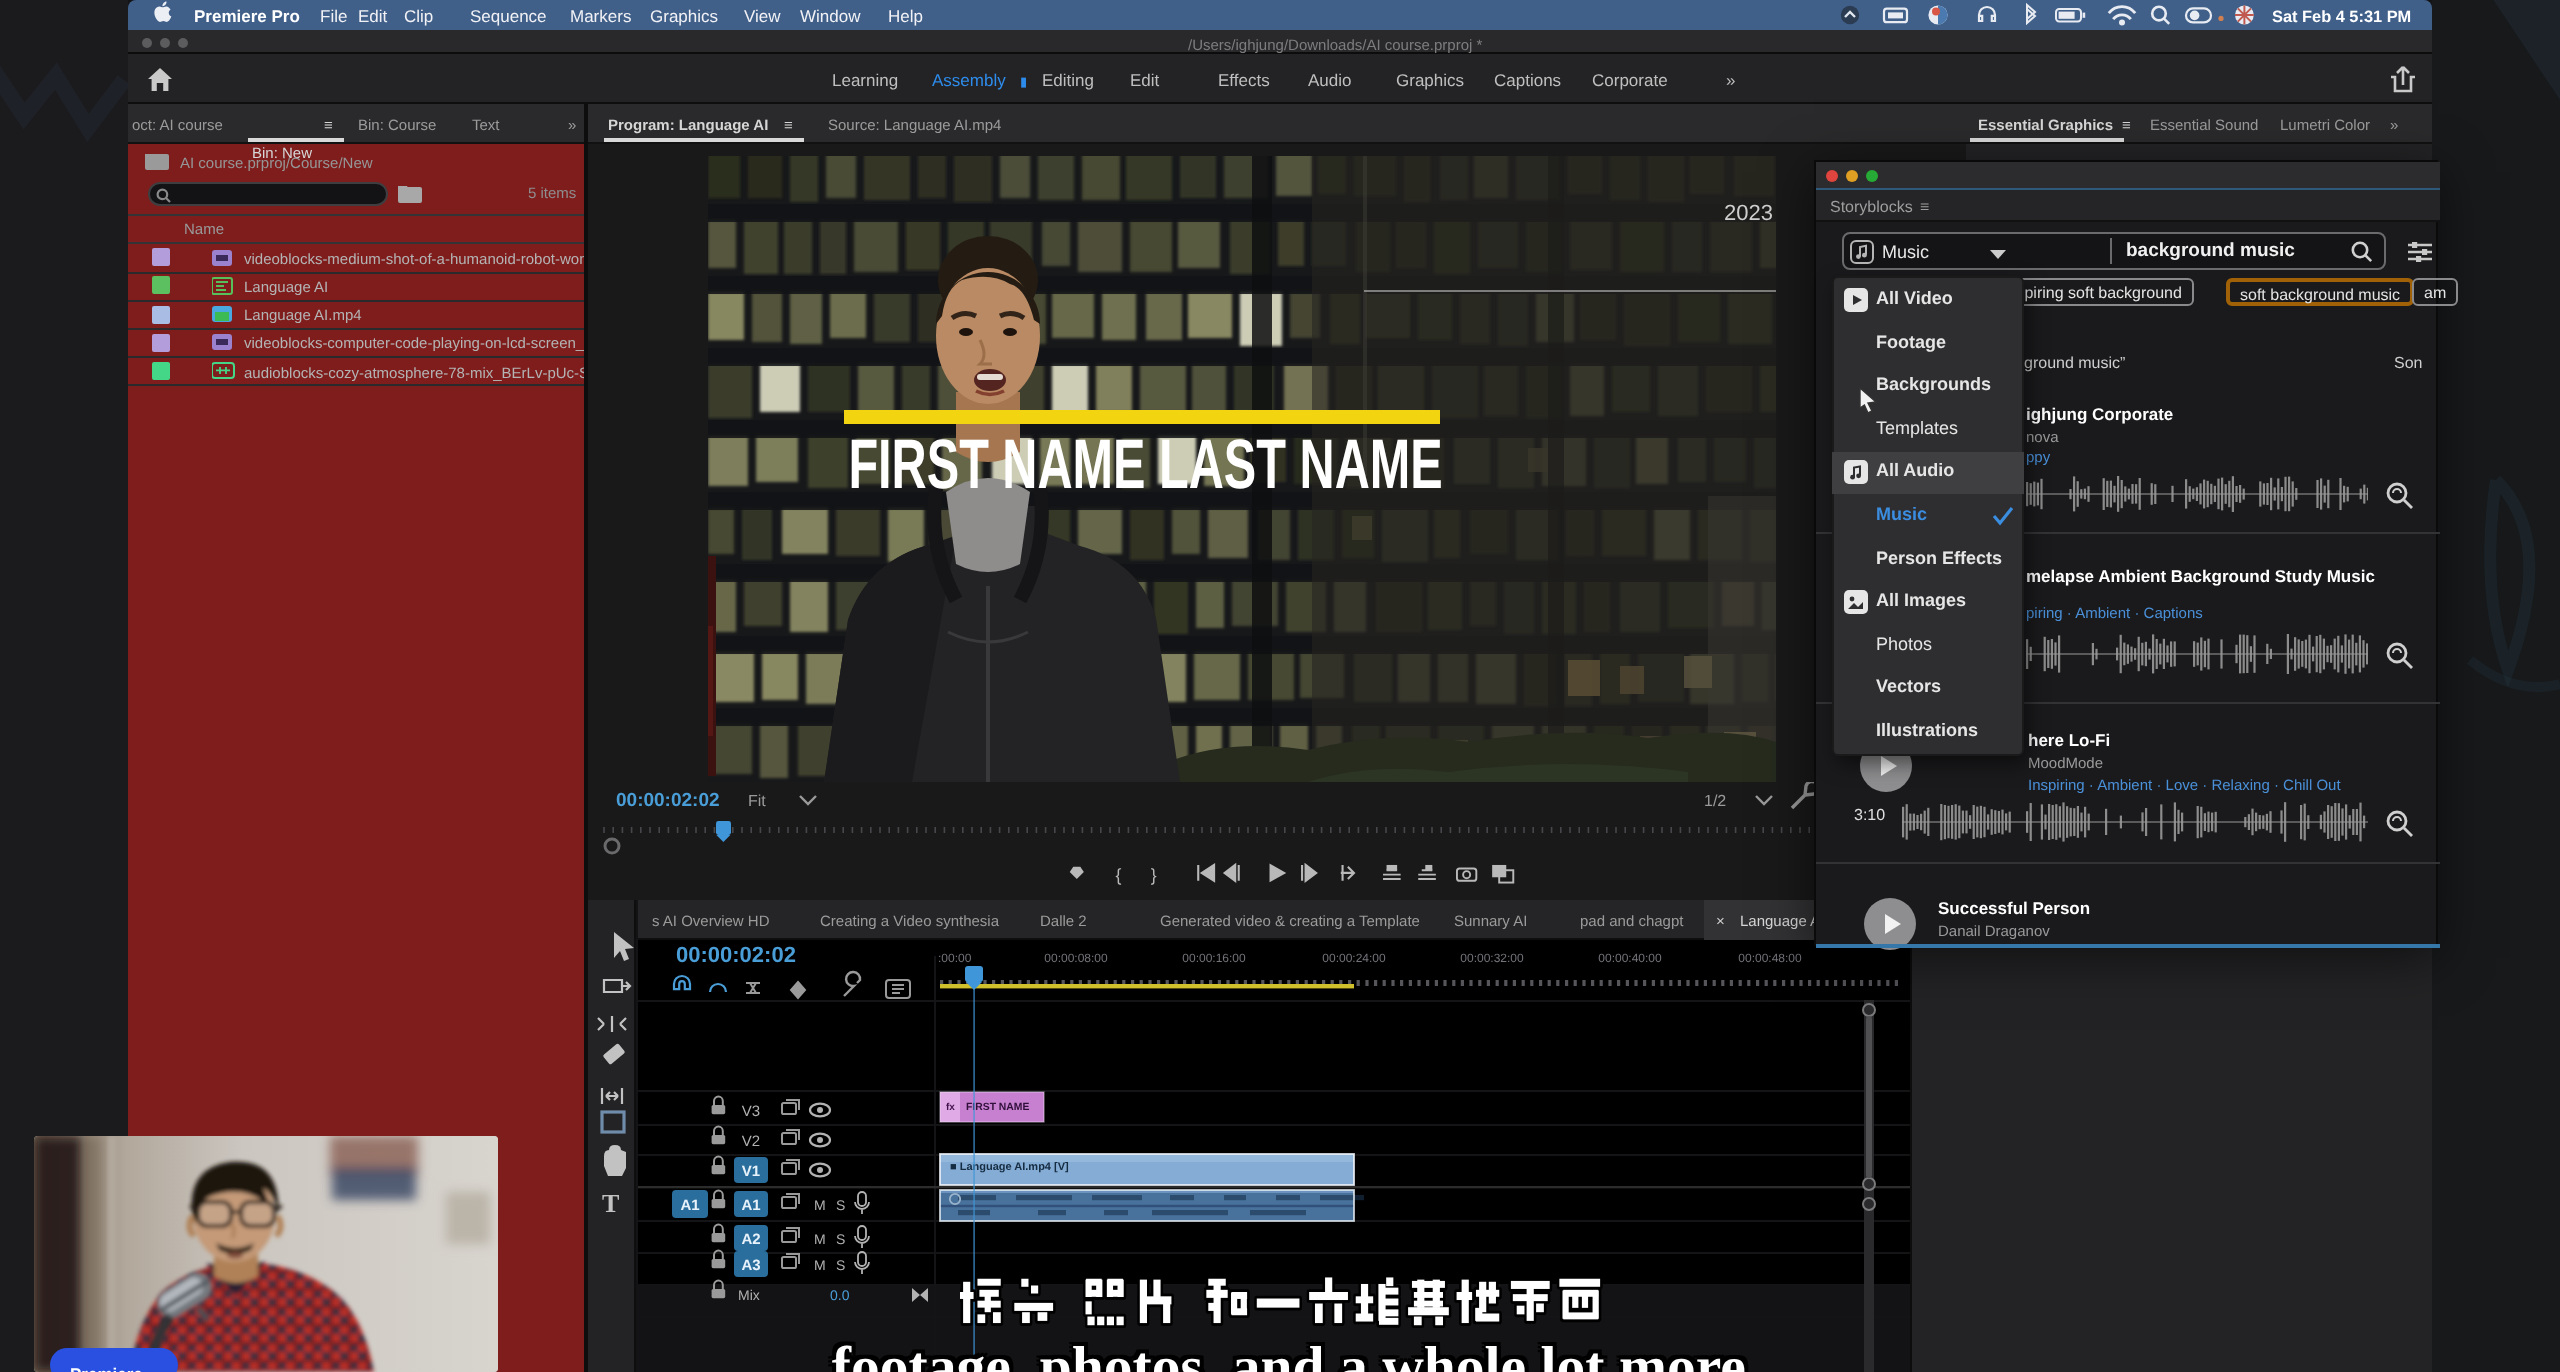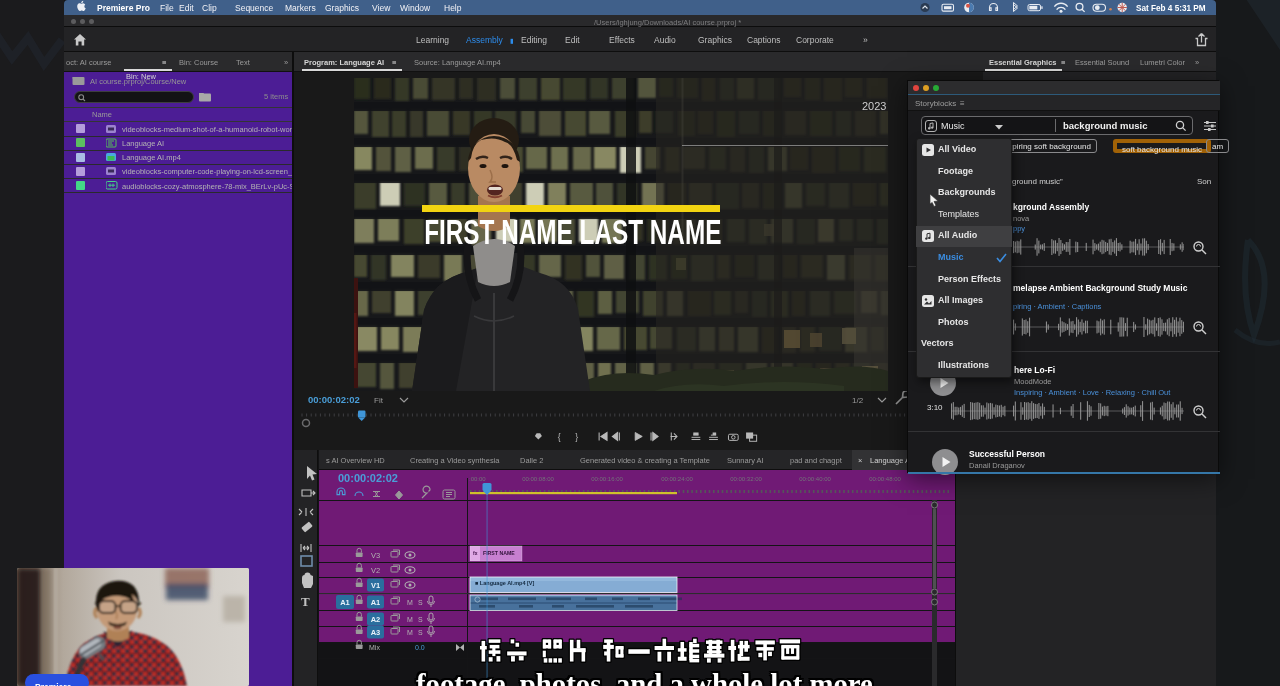--- a/index.html
+++ b/index.html
@@ -82,21 +82,21 @@
  <span class="a" style="left:590px;top:8px;font-size:8.5px;color:#bfbfbf">Audio</span>
  <span class="a" style="left:634px;top:8px;font-size:8.5px;color:#bfbfbf">Graphics</span>
  <span class="a" style="left:683px;top:8px;font-size:8.5px;color:#bfbfbf">Captions</span>
  <span class="a" style="left:732px;top:8px;font-size:8.5px;color:#bfbfbf">Corporate</span>
  <span class="a" style="left:799px;top:8px;font-size:8.5px;color:#bfbfbf">»</span>
  <svg class="a" style="left:1130px;top:5px" width="15" height="16" viewBox="0 0 15 16">
   <path d="M3 6 H5 V13 H13 V6 H15 M9 1 V10 M9 1 L6 4 M9 1 L12 4" stroke="#c9c9c9" stroke-width="1.3" fill="none" transform="translate(-1.5,0.5)"></path>
  </svg>
 </div>
 
-<div class="a" style="left:64px;top:52px;width:228px;height:634px;background:#4c1d95;overflow:hidden">
+<div class="a" style="left:64px;top:52px;width:228px;height:634px;background:#7f1d1d;overflow:hidden">
  <div class="a" style="left:0;top:0;width:228px;height:20px;background:#2a2a2c;border-bottom:1px solid #111"></div>
  <span class="a tb" style="left:2px;top:6px">oct: AI course</span>
  <span class="a tba" style="left:62px;top:20px;font-weight:normal">Bin: New</span>
  <span class="a tb" style="left:98px;top:6px;color:#d6d6d6">≡</span>
  <div class="a" style="left:60px;top:17px;width:48px;height:2px;background:#d9d9d9"></div>
  <span class="a tb" style="left:115px;top:6px">Bin: Course</span>
  <span class="a tb" style="left:172px;top:6px">Text</span>
  <span class="a tb" style="left:220px;top:6px">»</span>
  <svg class="a" style="left:8px;top:23px" width="13" height="11">
       <rect x="0.5" y="2" width="12" height="8" rx="1" fill="#9a9a9a"></rect>
@@ -682,21 +682,21 @@
   <g stroke-width="1.1" fill="none">
    <path d="M7 86 v8 m10 -8 v8 m-8 -4 h6 m-6 0 l2 -2 m-2 2 l2 2 m4 -2 l-2 -2 m2 2 l-2 2"></path>
   </g>
   <rect x="7" y="98" width="11" height="10" fill="none" stroke="#6f8dab" stroke-width="1.6"></rect>
   <path d="M8 120 q0 -3 2.5 -3 q0 -2.5 3 -2.5 q3 0 3 2.5 l2.5 1 v8 l-2 4 h-7 l-2 -5z" fill="#c2c2c2" stroke="none"></path>
   <text x="7" y="148" font-size="13" font-weight="bold" fill="#c2c2c2" stroke="none" style="font-family:'Liberation Serif',serif">T</text>
  </g>
 </svg>
 </div>
 
-<div class="a" style="left:319px;top:450px;width:636px;height:192px;background:#701a75">
+<div class="a" style="left:319px;top:450px;width:636px;height:192px;background:#000000">
  <div class="a" style="left:0;top:0;width:636px;height:20px;background:#252527;border-bottom:1px solid #0e0e0e"></div>
  <span class="a tb" style="left:7px;top:6px">s AI Overview HD</span>
  <span class="a tb" style="left:91px;top:6px">Creating a Video synthesia</span>
  <span class="a tb" style="left:201px;top:6px">Dalle 2</span>
  <span class="a tb" style="left:261px;top:6px">Generated video &amp; creating a Template</span>
  <span class="a tb" style="left:408px;top:6px">Sunnary AI</span>
  <span class="a tb" style="left:471px;top:6px">pad and chagpt</span>
  <div class="a" style="left:533px;top:0;width:103px;height:20px;background:#323234"></div>
  <span class="a tb" style="left:539px;top:6px;color:#cfcfcf">×</span>
  <span class="a tba" style="left:551px;top:6px">Language AI</span>
@@ -991,27 +991,27 @@
       <path d="M7.6 7.6 l3 3" stroke="#d0d0d0" stroke-width="1.3"></path>
     </svg>
  <svg class="a" style="left:296px;top:39px" width="13" height="12">
       <path d="M0 2.5 h12 M0 6 h12 M0 9.5 h12" stroke="#c8c8c8" stroke-width="1.2"></path>
       <rect x="2" y="1" width="2.6" height="3" fill="#c8c8c8"></rect>
       <rect x="7" y="4.5" width="2.6" height="3" fill="#c8c8c8"></rect>
       <rect x="4" y="8" width="2.6" height="3" fill="#c8c8c8"></rect>
     </svg>
 
  <span class="a" style="left:88px;top:58px;height:14px;border:1px solid #8a8a8c;border-radius:3px;font-size:8px;color:#e4e4e4;padding:2px 5px">inspiring soft background</span>
- <span class="a" style="left:205px;top:58px;height:14px;border:4px solid #a16207;border-radius:3px;font-size:8px;color:#e4e4e4;padding:2px 5px">soft background music</span>
+ <span class="a" style="left:205px;top:58px;height:14px;border:2px solid #a16207;border-radius:3px;font-size:8px;color:#e4e4e4;padding:2px 5px">soft background music</span>
  <span class="a" style="left:298px;top:58px;height:14px;border:1px solid #8a8a8c;border-radius:3px;font-size:8px;color:#e4e4e4;padding:2px 5px">am</span>
 
  <span class="a" style="left:104px;top:96px;font-size:8px;color:#cfcfcf">ground music”</span>
  <span class="a" style="left:289px;top:96px;font-size:8px;color:#cfcfcf">Son</span>
 
- <span class="a" style="left:105px;top:121px;font-size:8.5px;font-weight:bold;color:#ffffff">kground Assembly</span>
+ <span class="a" style="left:105px;top:121px;font-size:8.5px;font-weight:bold;color:#ffffff">ighjung Corporate</span>
  <span class="a" style="left:105px;top:133px;font-size:7.5px;color:#9a9a9a">nova</span>
  <span class="a" style="left:105px;top:143px;font-size:7.5px;color:#4a90d9">ppy</span>
  <svg class="a" style="left:105px;top:157px" width="171" height="18">
       <rect x="0" y="8.5" width="171" height="1" fill="#999999" opacity="0.5"></rect>
       <rect x="0.0" y="3.0" width="1.1" height="12.1" fill="#999999" opacity="0.9"></rect>
       <rect x="1.8" y="3.6" width="1.1" height="10.8" fill="#999999" opacity="0.9"></rect>
       <rect x="3.6" y="2.8" width="1.1" height="12.4" fill="#999999" opacity="0.9"></rect>
       <rect x="5.4" y="3.3" width="1.1" height="11.4" fill="#999999" opacity="0.9"></rect>
       <rect x="7.2" y="1.4" width="1.1" height="15.2" fill="#999999" opacity="0.9"></rect>
       <rect x="21.7" y="6.5" width="1.1" height="5.1" fill="#999999" opacity="0.9"></rect>
@@ -1286,22 +1286,22 @@
     <svg class="a" style="left:88px;top:172px" width="11" height="10">
       <path d="M1 5 l3 3.5 L10 1" stroke="#3b8de0" stroke-width="1.6" fill="none"></path>
     </svg>
     <span class="a" style="left:30px;top:193px;font-size:9px;color:#e6e6e6;font-weight:bold">Person Effects</span>
     <span class="a" style="left:30px;top:214px;font-size:9px;color:#e6e6e6;font-weight:bold">All Images</span>
     <svg class="a" style="left:14px;top:214px" width="12" height="12">
       <rect x="0" y="0" width="12" height="12" rx="2.5" fill="#e6e6e6"></rect>
       <circle cx="4" cy="4.5" r="1.2" fill="#2e2e30"></circle>
       <path d="M2 9.5 l3 -3 2 2 2.5 -2.5 v3.5z" fill="#2e2e30"></path>
     </svg>
-    <span class="a" style="left:30px;top:236px;font-size:9px;color:#e6e6e6;font-weight:bold">Photos</span>
-    <span class="a" style="left:13px;top:257px;font-size:9px;color:#e6e6e6;font-weight:bold">Vectors</span>
+    <span class="a" style="left:30px;top:236px;font-size:9px;color:#e6e6e6;font-weight:normal">Photos</span>
+    <span class="a" style="left:30px;top:257px;font-size:9px;color:#e6e6e6;font-weight:bold">Vectors</span>
     <span class="a" style="left:30px;top:279px;font-size:9px;color:#e6e6e6;font-weight:bold">Illustrations</span>
     <svg class="a" style="left:20px;top:112px" width="12" height="14">
       <path d="M2 1 L10 8 L6 8.5 L8 12.5 L6 13.5 L4.2 9.5 L2 11z" fill="#f2f2f2" stroke="#333" stroke-width="0.7"></path>
     </svg>
   </div>
 <div class="a" style="left:17px;top:568px;width:232px;height:118px;background:#c9c4be;overflow:hidden;border-radius:2px">
 <svg class="a" style="left:0;top:0" width="232" height="118" viewBox="0 0 232 118">
  <defs>
   <linearGradient id="wall" x1="0" y1="0" x2="1" y2="0">
    <stop offset="0" stop-color="#7a6a58"></stop>

